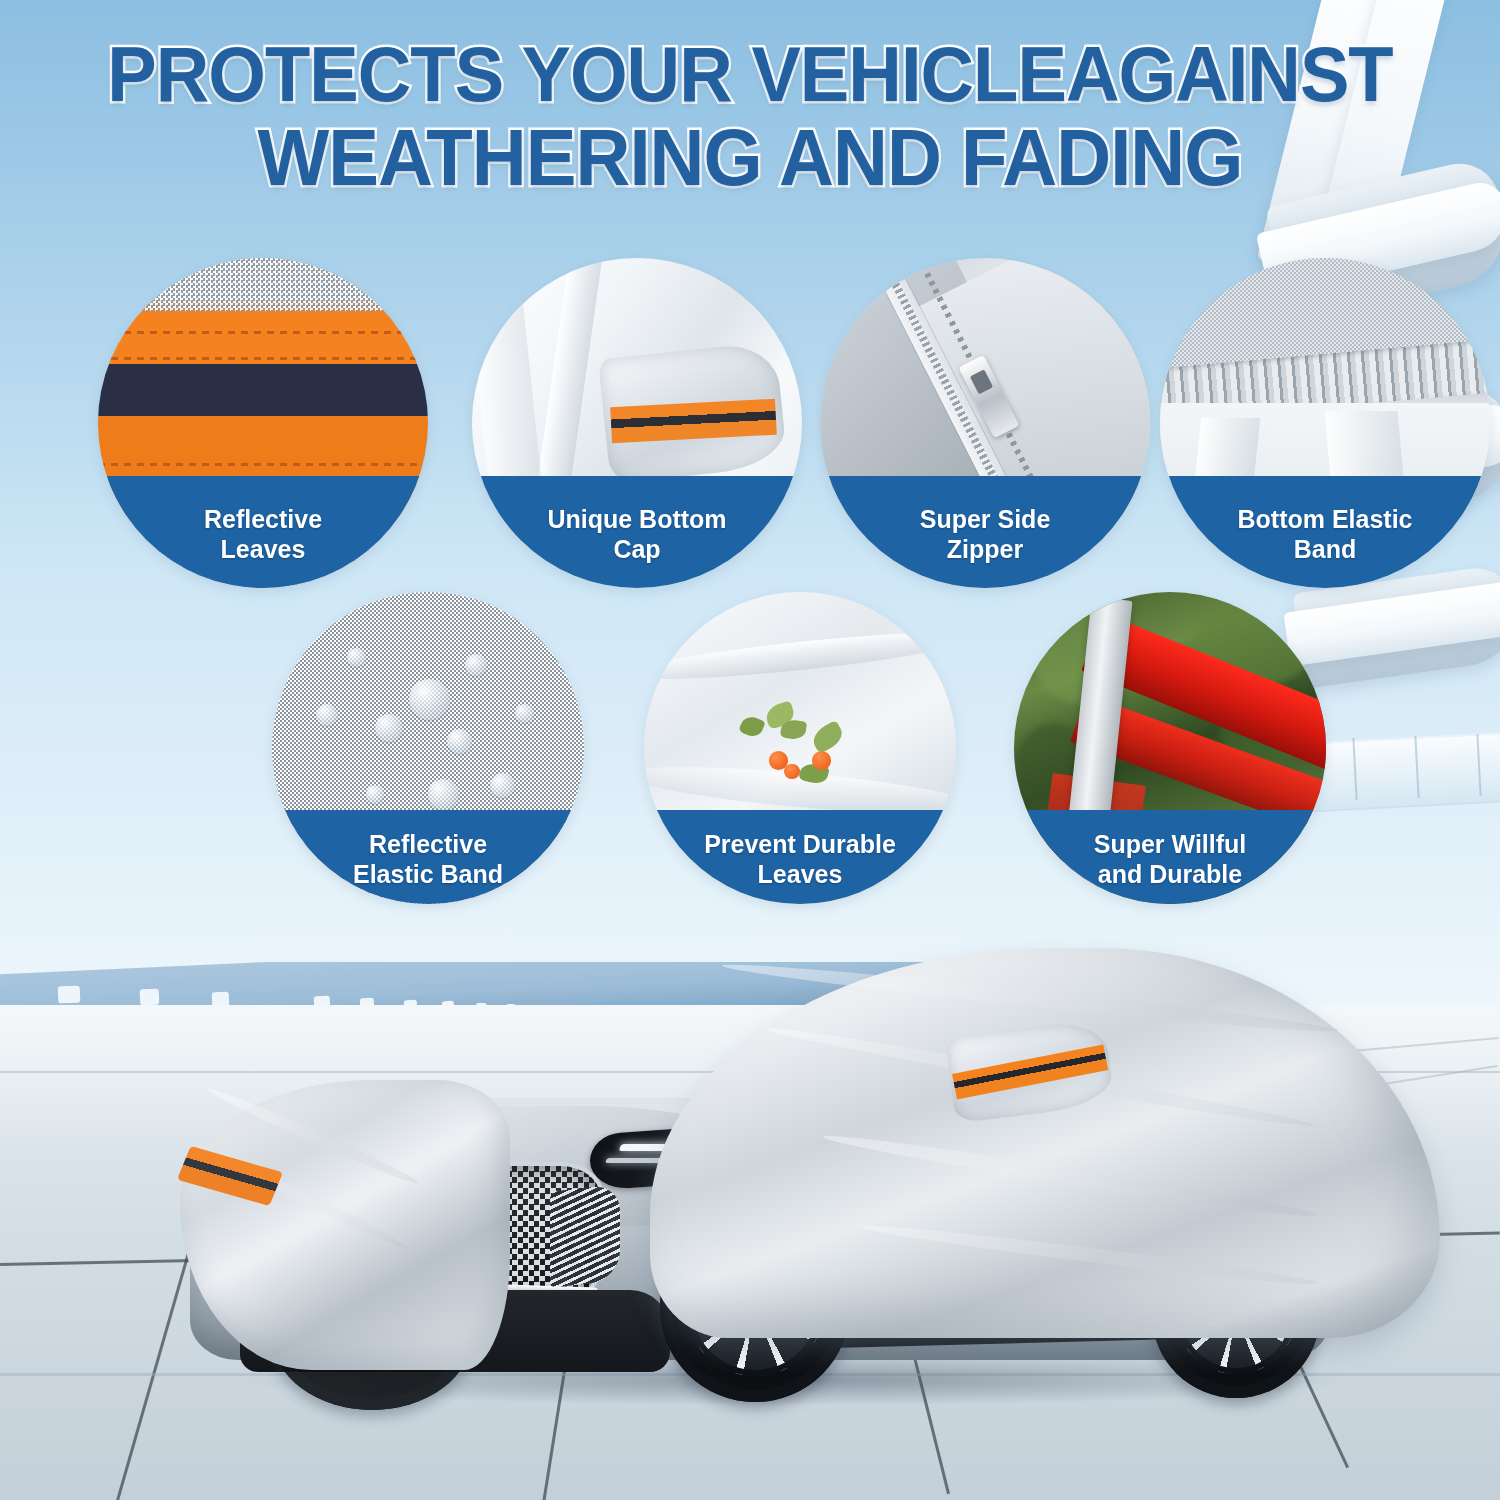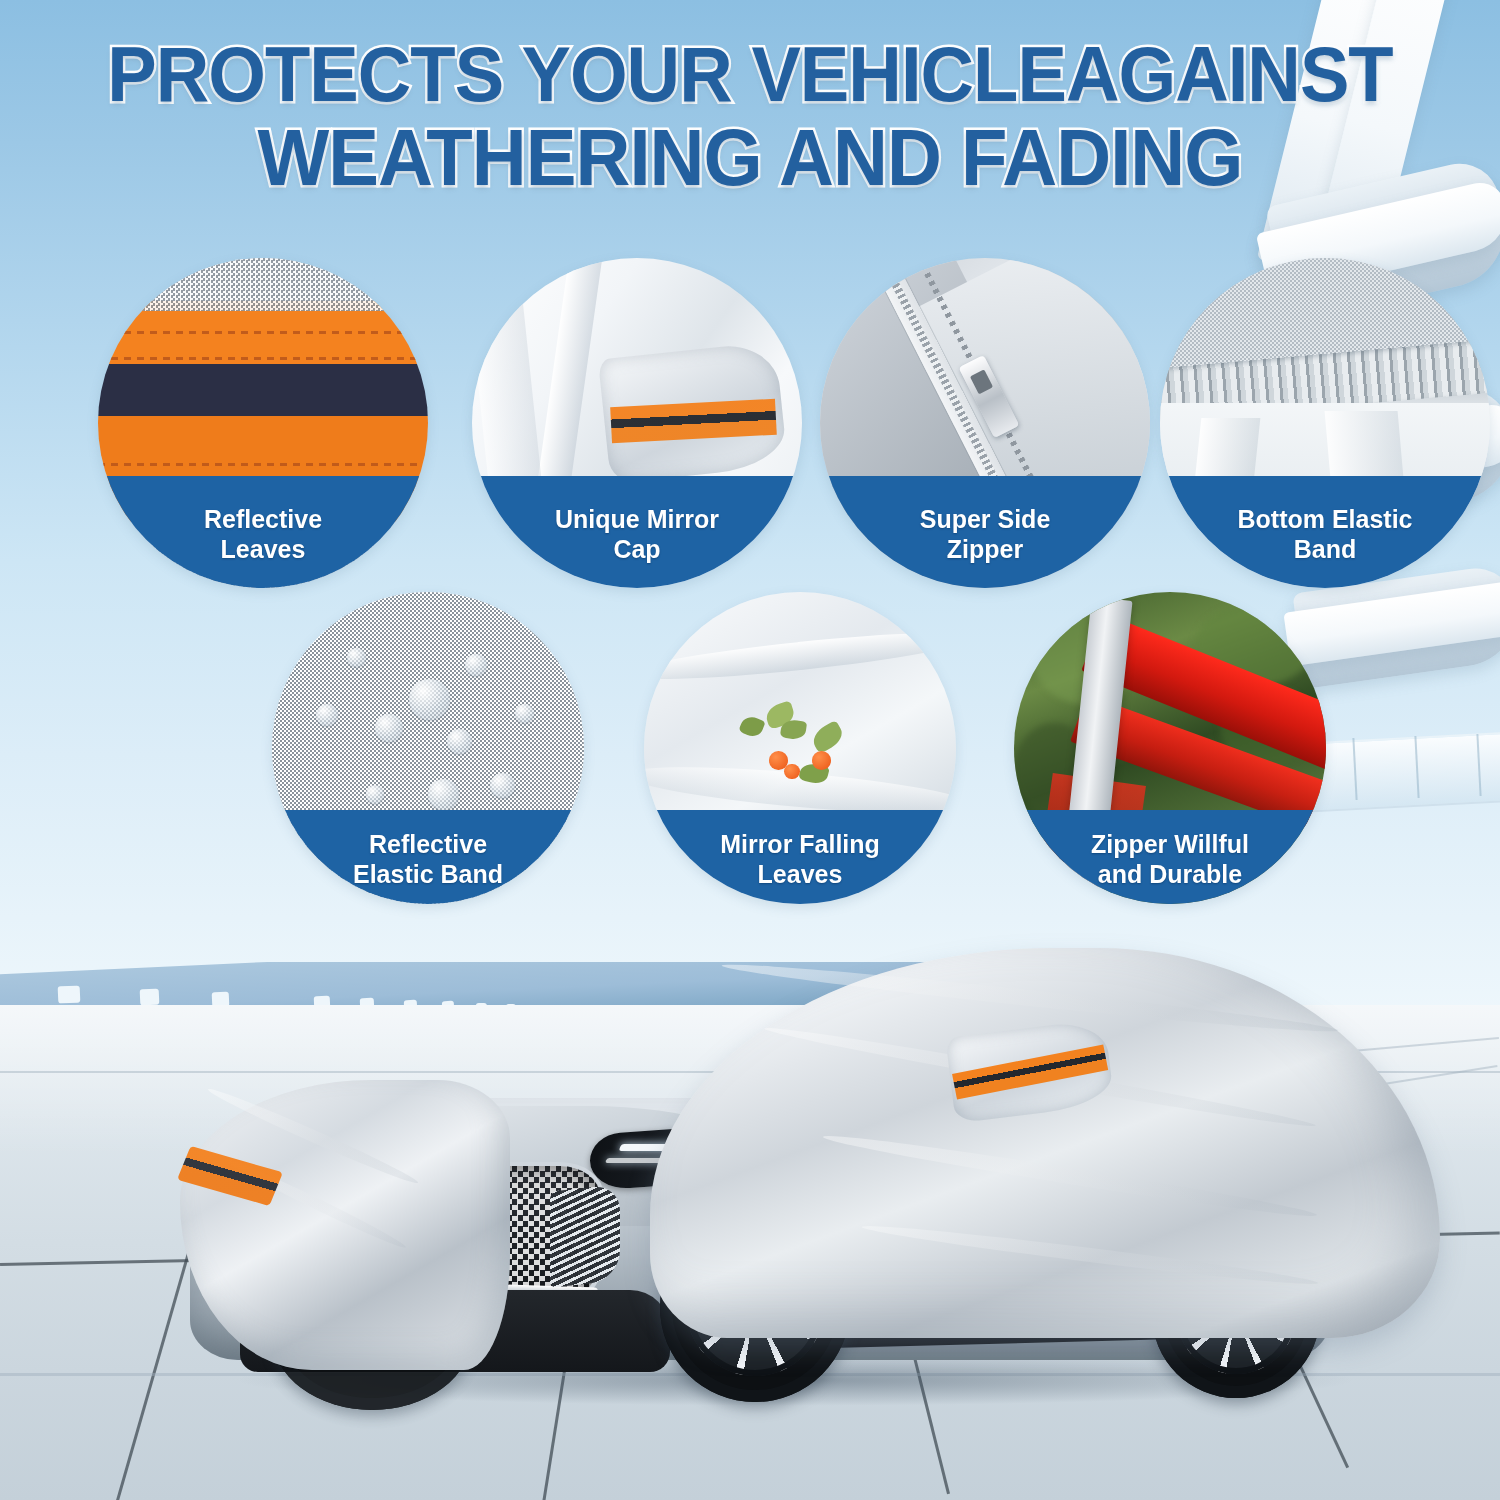--- a/index.html
+++ b/index.html
@@ -329,21 +329,21 @@
   </div>
 
   <div class="feat" style="left:472px;top:258px;width:330px;height:330px;z-index:30;">
     <div class="photo tex-mirror">
       <div class="fold" style="left:22%;top:-6%;width:10%;height:116%;transform:rotate(8deg);"></div>
       <div class="fold" style="left:4%;top:10%;width:16%;height:95%;transform:rotate(-6deg);opacity:.6;"></div>
       <div class="pocket"></div>
       <div class="pstripe" style="left:42%;top:44%;width:50%;height:11%;"></div>
     </div>
     <div class="banner">
-      <span class="lbl">Unique Mirror
+      <span class="lbl">Unique Bottom
 Cap</span>
     </div>
   </div>
 
   <div class="feat" style="left:820px;top:258px;width:330px;height:330px;z-index:30;">
     <div class="photo tex-zip">
       <div class="panelL"></div>
       <div class="panelR"></div>
       <div class="tape"></div>
       <div class="teeth"></div>
@@ -395,38 +395,38 @@
       <div class="leafbit" style="left:31%;top:40%;width:7%;height:6%;transform:rotate(22deg);background:#7d9c48;"></div>
       <div class="leafbit" style="left:44%;top:41%;width:8%;height:6%;transform:rotate(8deg);background:#87a552;"></div>
       <div class="leafbit" style="left:54%;top:43%;width:10%;height:7%;transform:rotate(-30deg);background:#8fae5a;"></div>
       <div class="leafbit" style="left:50%;top:55%;width:9%;height:6%;transform:rotate(14deg);background:#7fa04a;"></div>
       <div class="berry" style="left:40%;top:51%;width:6%;height:6%;"></div>
       <div class="berry" style="left:45%;top:55%;width:5%;height:5%;"></div>
       <div class="berry" style="left:54%;top:51%;width:6%;height:6%;"></div>
       <div class="berry" style="left:50%;top:70%;width:4%;height:4%;"></div>
     </div>
     <div class="banner">
-      <span class="lbl">Mirror Falling
+      <span class="lbl">Prevent Durable
 Leaves</span>
     </div>
   </div>
 
   <div class="feat wide" style="left:1014px;top:592px;width:312px;height:312px;z-index:30;">
     <div class="photo tex-dur">
       <div class="foliage" style="left:6%;top:6%;width:34%;height:30%;"></div>
       <div class="foliage" style="left:58%;top:4%;width:38%;height:26%;background:rgba(96,132,62,.6);"></div>
       <div class="foliage" style="left:66%;top:30%;width:30%;height:26%;background:rgba(70,104,46,.55);"></div>
       <div class="foliage" style="left:0%;top:42%;width:26%;height:30%;background:rgba(58,84,40,.6);"></div>
       <div class="redbar" style="left:22%;top:22%;width:86%;height:20%;transform:rotate(22deg);border-radius:3px;"></div>
       <div class="redbar" style="left:18%;top:48%;width:92%;height:16%;transform:rotate(20deg);opacity:.92;border-radius:3px;"></div>
       <div class="redbar" style="left:10%;top:60%;width:30%;height:34%;transform:rotate(8deg);opacity:.7;"></div>
       <div class="strap" style="left:20%;top:2%;width:13%;height:96%;transform:rotate(6deg);border-radius:3px;"></div>
     </div>
     <div class="banner">
-      <span class="lbl">Zipper Willful
+      <span class="lbl">Super Willful
 and Durable</span>
     </div>
   </div>
 
   <div class="car-wrap">
 
     <div class="shadow-car"></div>
 
     <div class="car-body"></div>
     <div class="car-hood"></div>

